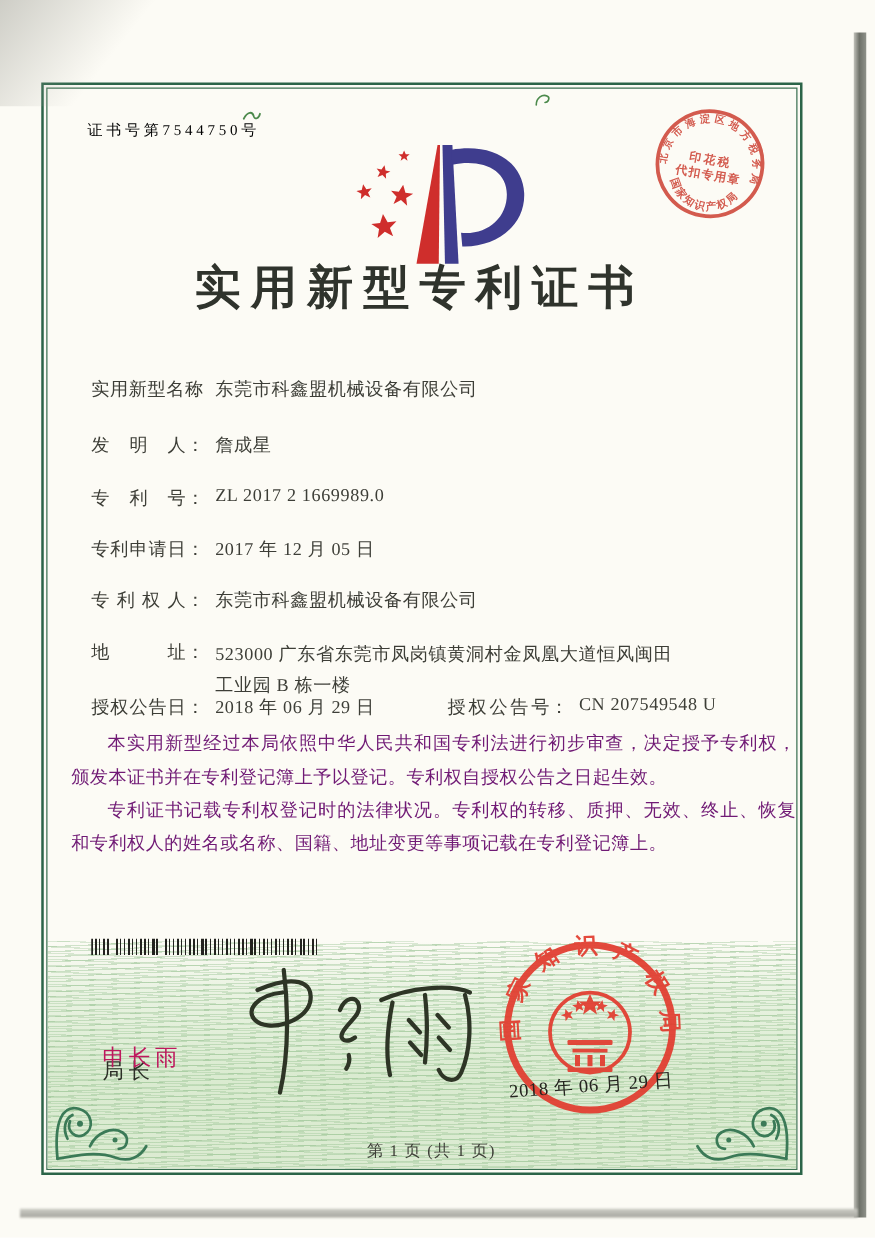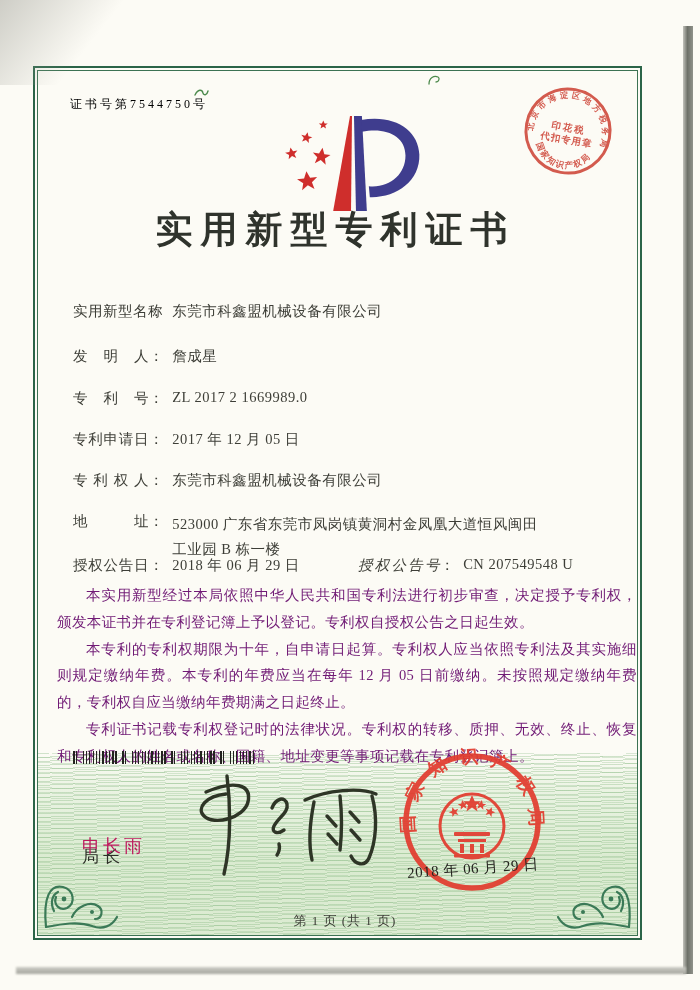--- a/index.html
+++ b/index.html
@@ -47,21 +47,21 @@
 
   
   .frow { position:absolute; left:73px; font-size:14.5px; letter-spacing:.5px;
     color:#3d3e37; white-space:nowrap; }
   .flabel { display:inline-block; width:76px; text-align:justify; text-align-last:justify;
     vertical-align:top; }
   .fcolon { display:inline-block; vertical-align:top; }
   .fvalue { display:inline-block; margin-left:4px; vertical-align:top; }
   .fvalue.wrap { white-space:normal; width:368px; line-height:25px; }
   .frow .group2 { position:absolute; left:285px; top:0; white-space:nowrap; }
-  .group2 .flabel { width:82px;font-style:italic; }
+  .group2 .flabel { width:82px; }
 
   
   .paragraphs { position:absolute; left:57px; top:582px; width:580px;
     font-size:14.5px; line-height:26.8px; text-align:justify; color:#701a75;
     letter-spacing:.4px; }
   .paragraphs p { text-indent:2em; }
 
   
   .barcode { position:absolute; left:73px; top:751px; width:183px; height:13px;
     background:repeating-linear-gradient(90deg,
@@ -191,21 +191,20 @@
   <span class="flabel">授权公告日</span><span class="fcolon">：</span>
   <span class="fvalue">2018 年 06 月 29 日</span>
   <span class="group2">
     <span class="flabel">授权公告号</span><span class="fcolon">：</span>
     <span class="fvalue">CN 207549548 U</span>
   </span>
 </div>
 
 <div class="paragraphs">
   <p>本实用新型经过本局依照中华人民共和国专利法进行初步审查，决定授予专利权，颁发本证书并在专利登记簿上予以登记。专利权自授权公告之日起生效。</p>
-  <p>本专利的专利权期限为十年，自申请日起算。专利权人应当依照专利法及其实施细则规定缴纳年费。本专利的年费应当在每年 12 月 05 日前缴纳。未按照规定缴纳年费的，专利权自应当缴纳年费期满之日起终止。</p>
   <p>专利证书记载专利权登记时的法律状况。专利权的转移、质押、无效、终止、恢复和专利权人的姓名或名称、国籍、地址变更等事项记载在专利登记簿上。</p>
 </div>
 
 <div class="barcode"></div>
 <div class="sign-title">局长</div>
 <div class="sign-name">申长雨</div>
 
 <svg class="signature-svg" viewBox="0 0 218 112">
   <g fill="none" stroke="#2e3526" stroke-width="3.4" stroke-linecap="round" stroke-linejoin="round">
     <path d="M34,22 C62,10 80,14 76,32 C72,48 42,56 32,46 C24,38 34,26 54,24"></path>

